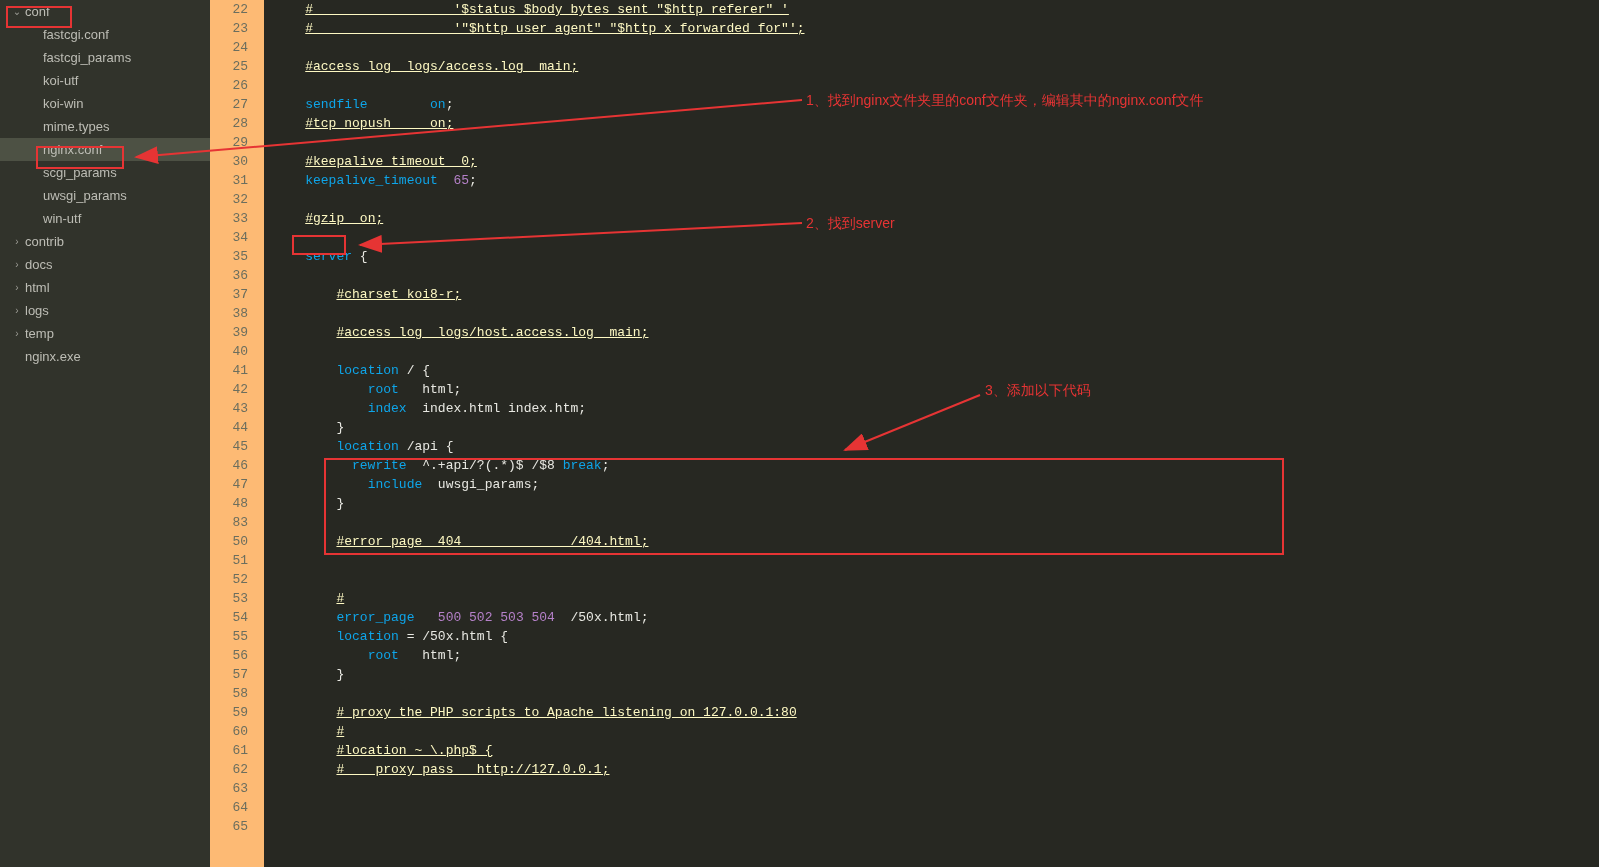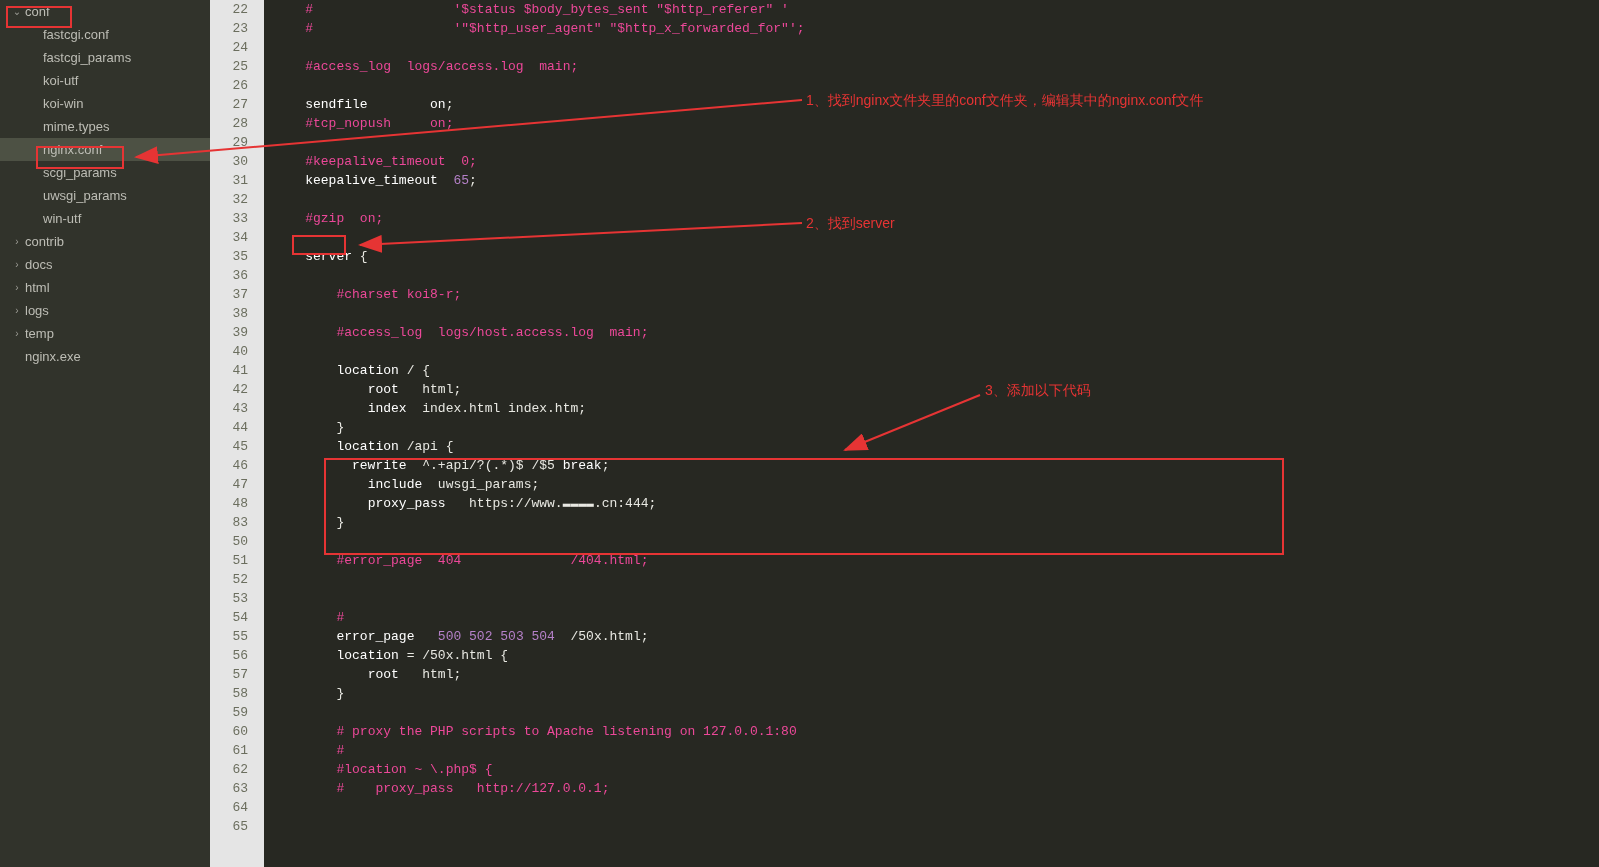--- a/index.html
+++ b/index.html
@@ -43,37 +43,37 @@
   color:#9c9c95;
 }
 .editor {
   flex:1;
   display:flex;
   background:#272822;
   position:relative;
 }
 .gutter {
   width:54px;
-  background:#e5e5e5;
+  background:#fdba74;
   text-align:right;
   padding-right:16px;
   color:#6b6e5e;
   user-select:none;
 }
 .gutter .ln { height:19px; line-height:19px; font-size:13px; }
 .code { flex:1; position:relative; }
 .code .cl {
   height:19px;
   line-height:19px;
   white-space:pre;
   padding-left:10px;
   font-size:13px;
 }
-.c-comment { color:#ec4899; }
-.c-kw { color:#ffffff; }
+.c-comment { color:#fef9c3;text-decoration:underline; }
+.c-kw { color:#0ea5e9; }
 .c-num { color:#b581c9; }
 .c-plain { color:#e8e8e2; }
 
 
 .overlay { position:absolute; inset:0; pointer-events:none;padding-left:48px; }
 .box { position:absolute; border:2px solid #e63434; }
 .anno {
   position:absolute;
   color:#e63434;
   font-family:"SimSun","宋体",Arial,sans-serif;
@@ -217,23 +217,22 @@
         <div class="cl"><span>        </span></div>
         <div class="cl"><span>        </span><span class="c-comment">#charset koi8-r;</span></div>
         <div class="cl"><span>        </span></div>
         <div class="cl"><span>        </span><span class="c-comment">#access_log  logs/host.access.log  main;</span></div>
         <div class="cl"><span>        </span></div>
         <div class="cl"><span>        </span><span class="c-kw">location</span><span class="c-plain"> / {</span></div>
         <div class="cl"><span>            </span><span class="c-kw">root</span><span class="c-plain">   html;</span></div>
         <div class="cl"><span>            </span><span class="c-kw">index</span><span class="c-plain">  index.html index.htm;</span></div>
         <div class="cl"><span>        </span><span class="c-plain">}</span></div>
         <div class="cl"><span>        </span><span class="c-kw">location</span><span class="c-plain"> /api {</span></div>
-        <div class="cl"><span>          </span><span class="c-kw">rewrite</span><span class="c-plain">  ^.+api/?(.*)$ /$5 </span><span class="c-kw">break</span><span class="c-plain">;</span></div>
+        <div class="cl"><span>          </span><span class="c-kw">rewrite</span><span class="c-plain">  ^.+api/?(.*)$ /$8 </span><span class="c-kw">break</span><span class="c-plain">;</span></div>
         <div class="cl"><span>            </span><span class="c-kw">include</span><span class="c-plain">  uwsgi_params;</span></div>
-        <div class="cl"><span>            </span><span class="c-kw">proxy_pass</span><span class="c-plain">   https://www.</span><span class="c-plain">▬▬▬▬</span><span class="c-plain">.cn:444;</span></div>
         <div class="cl"><span>        </span><span class="c-plain">}</span></div>
         <div class="cl"><span>        </span></div>
         <div class="cl"><span>        </span><span class="c-comment">#error_page  404              /404.html;</span></div>
         <div class="cl"><span>        </span></div>
         <div class="cl"><span>        </span></div>
         <div class="cl"><span>        </span><span class="c-comment">#</span></div>
         <div class="cl"><span>        </span><span class="c-kw">error_page</span><span class="c-plain">   </span><span class="c-num">500</span><span class="c-plain"> </span><span class="c-num">502</span><span class="c-plain"> </span><span class="c-num">503</span><span class="c-plain"> </span><span class="c-num">504</span><span class="c-plain">  /50x.html;</span></div>
         <div class="cl"><span>        </span><span class="c-kw">location</span><span class="c-plain"> = /50x.html {</span></div>
         <div class="cl"><span>            </span><span class="c-kw">root</span><span class="c-plain">   html;</span></div>
         <div class="cl"><span>        </span><span class="c-plain">}</span></div>

